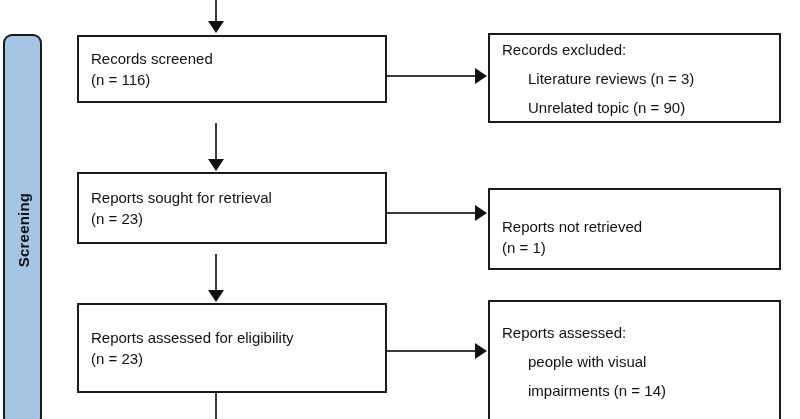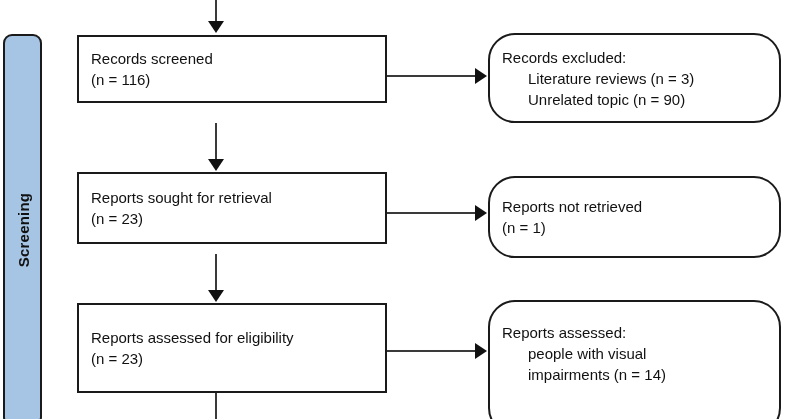--- a/index.html
+++ b/index.html
@@ -55,31 +55,32 @@
     color: #111111;
     display: flex;
     flex-direction: column;
     justify-content: center;
   }
   .box .line {
     white-space: pre;
   }
   .box .line.indent {
     padding-left: 26px;
+    margin-top: 8px;
   }
 
   
   .col-left  { left: 77px;  width: 310px; }
   
-  .col-right { left: 488px; width: 293px; border-radius: 27px; }
+  .col-right { left: 488px; width: 293px; }
 
   .row1-left  { top: 35px;  height: 68px; }
   .row1-right { top: 33px;  height: 90px; }
   .row2-left  { top: 172px; height: 72px; }
-  .row2-right { top: 176px; height: 82px; }
+  .row2-right { top: 188px; height: 82px; justify-content: flex-end; }
   .row3-left  { top: 303px; height: 90px; }
   .row3-right { top: 300px; height: 135px; }
 
   .row3-right { justify-content: flex-start; padding-top: 20px; }
 
   
   .conn {
     position: absolute;
     background: #3a3a3a;
   }

